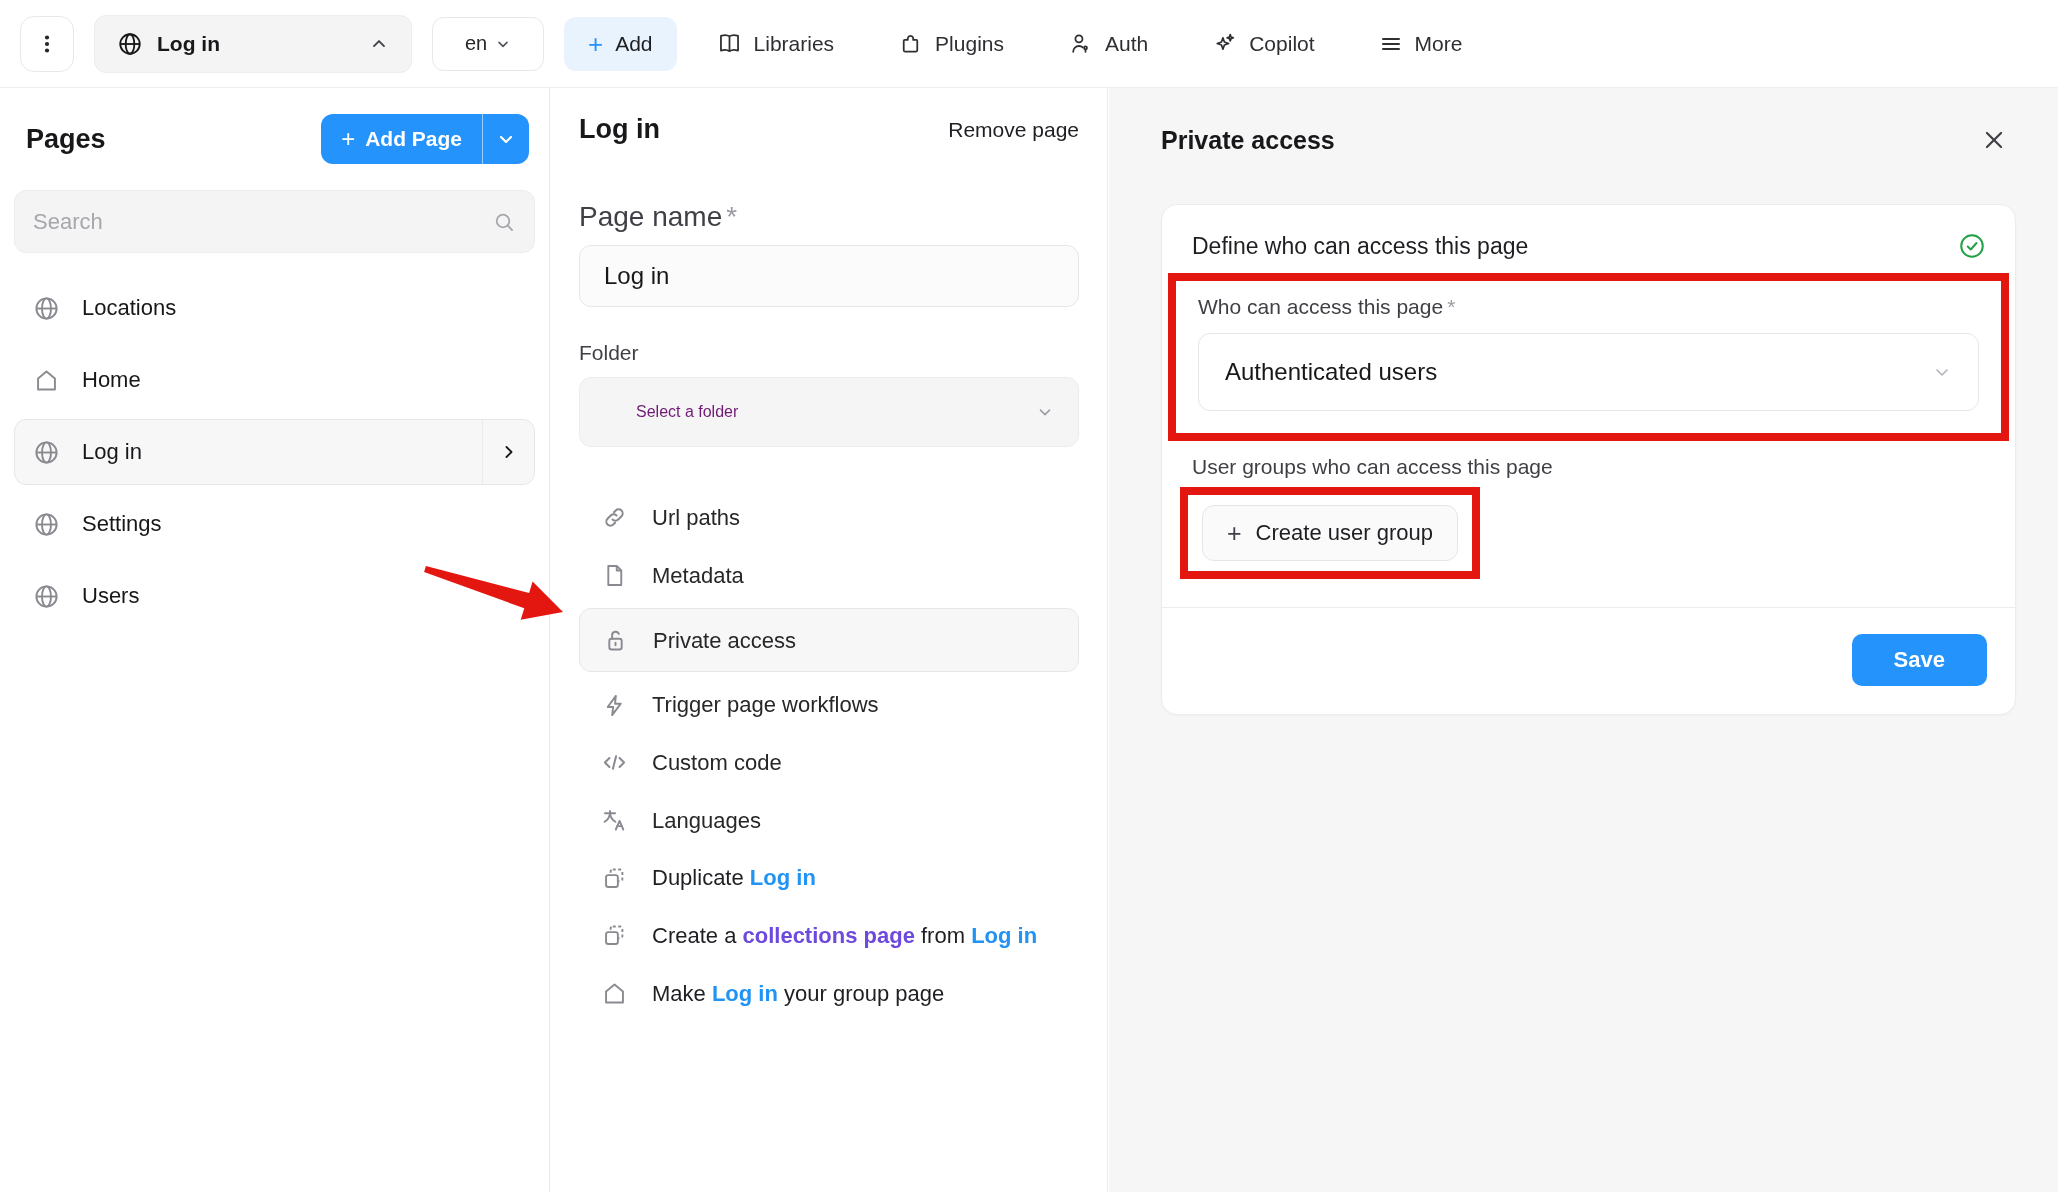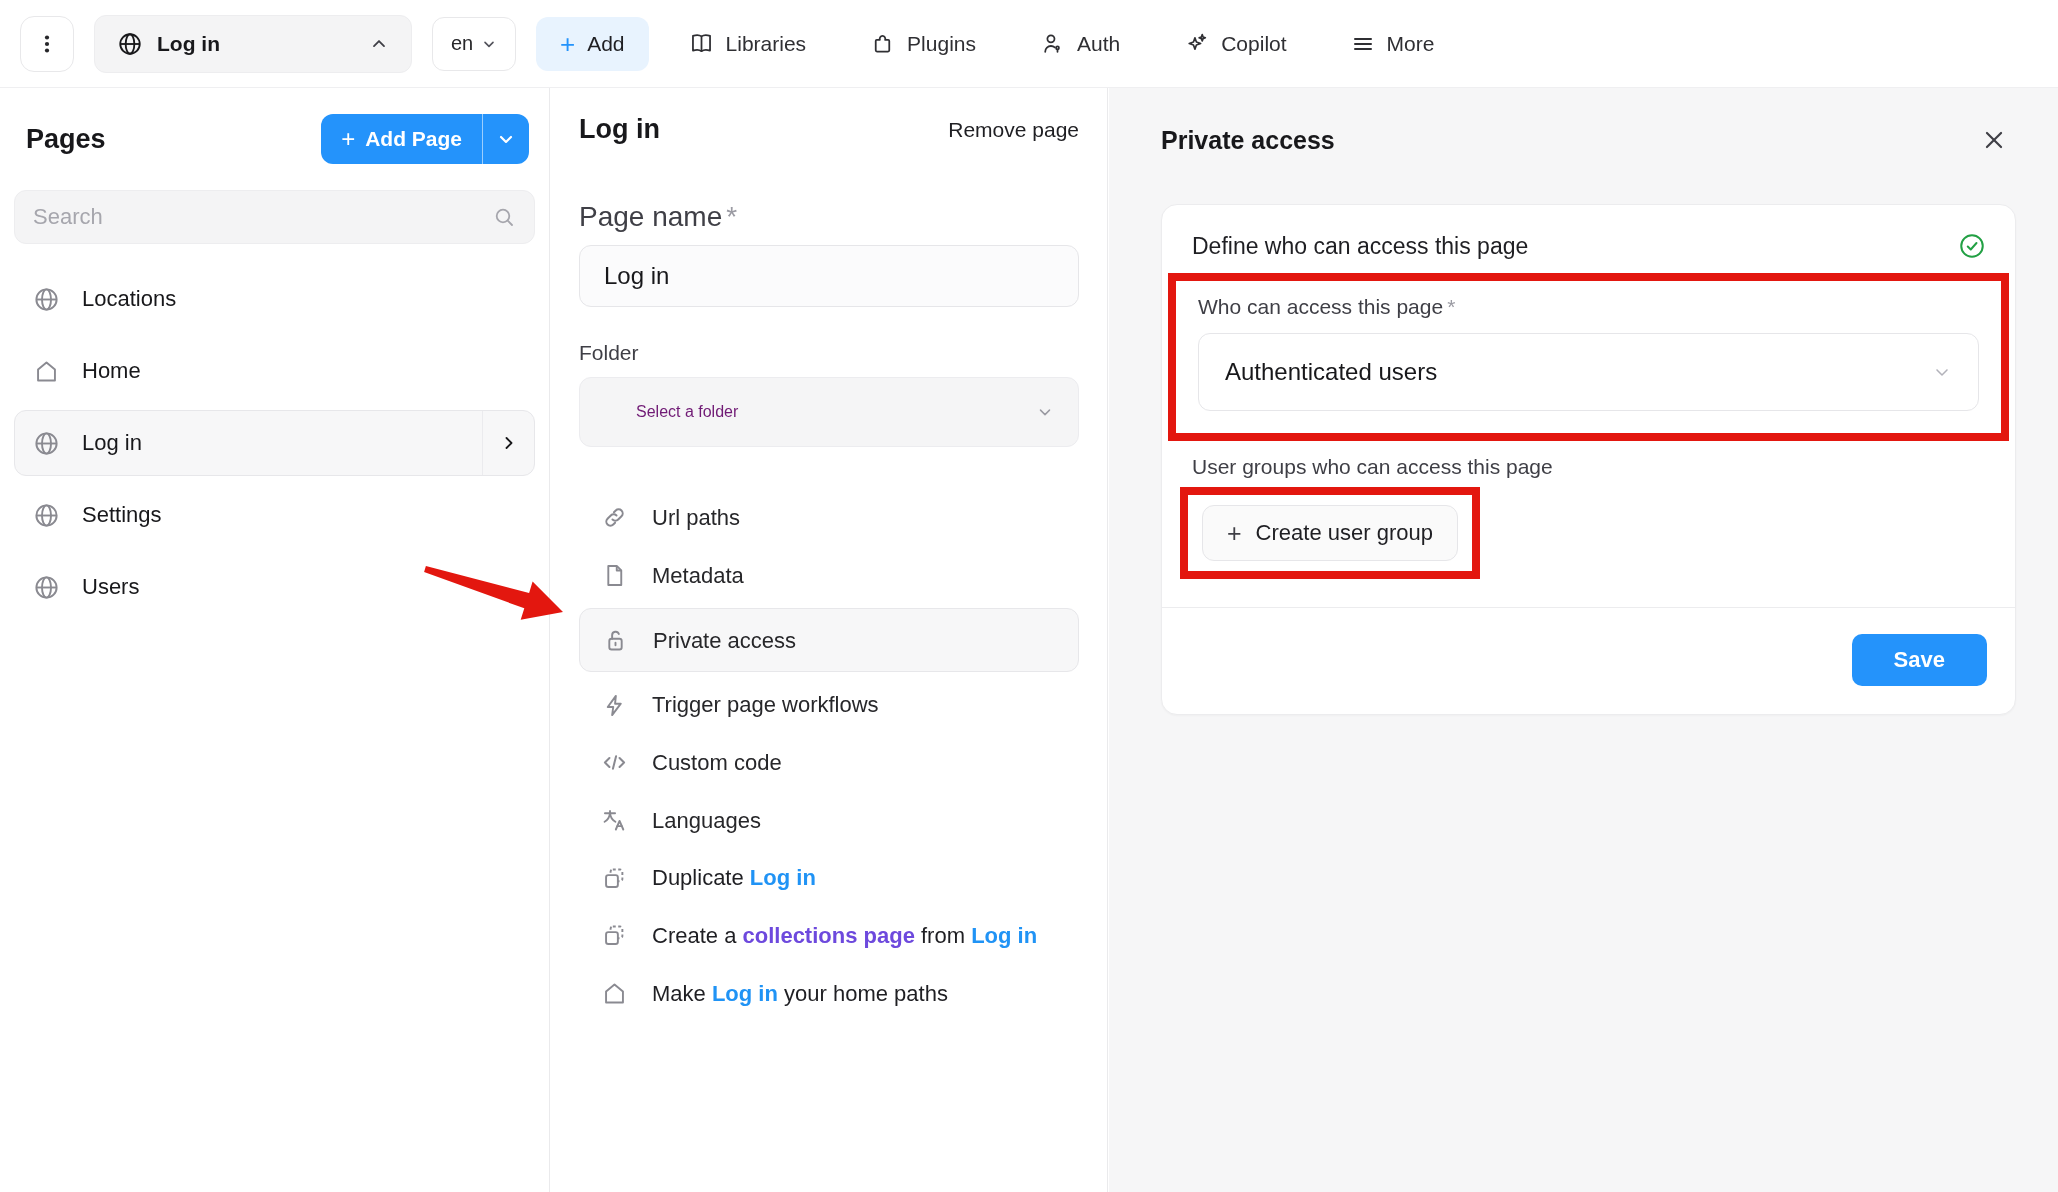--- a/index.html
+++ b/index.html
@@ -9,21 +9,21 @@
 
   
   .topbar { position:absolute; left:0; top:0; width:2058px; height:88px; background:#fff;
             border-bottom:1px solid #efeff1; display:flex; align-items:center; padding:0 20px; }
   .kebab-btn { width:54px; height:56px; border:1px solid #e8e8ea; border-radius:14px; background:#fff;
                display:flex; align-items:center; justify-content:center; }
   .page-dd { margin-left:20px; width:318px; height:58px; background:#f4f4f5; border:1px solid #ededef;
              border-radius:12px; display:flex; align-items:center; padding:0 22px; }
   .page-dd .lbl { font-size:21px; font-weight:700; margin-left:14px; }
   .page-dd .spacer { flex:1; }
-  .lang-dd { margin-left:20px; width:84px; height:54px; background:#fff; border:1px solid #e8e8ea;
+  .lang-dd { margin-left:20px; width:112px; height:54px; background:#fff; border:1px solid #e8e8ea;
              border-radius:12px; display:flex; align-items:center; justify-content:center; gap:8px; }
   .lang-dd .lbl { font-size:20px; color:#27272a; }
   .add-btn { margin-left:20px; height:54px; background:#e8f3fe; border-radius:12px; display:flex;
              align-items:center; padding:0 24px; gap:12px; }
   .add-btn .plus { font-size:26px; color:#2493fb; font-weight:400; line-height:1; }
   .add-btn .lbl { font-size:21px; color:#1f1f23; font-weight:500; }
   .topnav { display:flex; align-items:center; margin-left:40px; gap:64px; }
   .topnav .navitem { display:flex; align-items:center; gap:12px; color:#2f2f33; }
   .topnav .navitem .lbl { font-size:21px; font-weight:500; }
   .icon { display:inline-flex; align-items:center; justify-content:center; }
@@ -31,21 +31,21 @@
   
   .sidebar { position:absolute; left:0; top:88px; width:550px; height:1104px; background:#fff;
              border-right:1px solid #eaeaec; padding:0 14px; }
   .sb-head { margin:26px 6px 0 12px; display:flex; align-items:center; justify-content:space-between; }
   .sb-title { font-size:27px; font-weight:700; }
   .addpage { display:flex; height:50px; border-radius:12px; overflow:hidden; background:#2493fb; color:#fff; }
   .addpage .main { display:flex; align-items:center; gap:10px; padding:0 20px; border-right:1px solid rgba(255,255,255,.55); }
   .addpage .main .plus { font-size:24px; line-height:1; }
   .addpage .main .lbl { font-size:21px; font-weight:700; }
   .addpage .caret { width:46px; display:flex; align-items:center; justify-content:center; }
-  .searchbox { margin:26px 0 0 0; height:54px; background:#f4f4f5; border:1px solid #ededef; border-radius:12px;
+  .searchbox { margin:26px 0 0 0; height:63px; background:#f4f4f5; border:1px solid #ededef; border-radius:12px;
                display:flex; align-items:center; padding:0 18px; }
   .searchbox input { flex:1; border:0; outline:0; background:transparent; font-size:22px; color:#27272a;
                      font-family:inherit; }
   .searchbox input::placeholder { color:#a6a6ad; }
   .sb-list { margin-top:22px; }
   .sb-item { height:66px; margin-bottom:6px; display:flex; align-items:center; gap:22px; padding:0 18px;
              border:1px solid transparent; border-radius:12px; color:#18181b; }
   .sb-item .lbl { font-size:22px; font-weight:500; }
   .sb-item.selected { background:#f7f7f8; border-color:#e7e7ea; padding-right:0; }
   .sb-item .grow { flex:1; }
@@ -400,21 +400,21 @@
         </span>
         <span class="txt wrap"><span>Create a </span><span class="purple">collections page</span><span> from </span><span class="blue">Log in</span></span>
       </div>
 
       <div class="opt plain">
         <span class="icon">
           <svg width="27" height="27" viewBox="0 0 24 24" fill="none" stroke="#8a8a91" stroke-width="1.7" stroke-linejoin="round">
               <path d="M4.5 10.2 L12 4 L19.5 10.2 V20 H4.5 Z"></path>
             </svg>
         </span>
-        <span class="txt"><span>Make </span><span class="blue">Log in</span><span> your home paths</span></span>
+        <span class="txt"><span>Make </span><span class="blue">Log in</span><span> your group page</span></span>
       </div>
     </div>
   </div>
 
   <div class="rightpanel">
     <div class="rp-head">
       <div class="rp-title">Private access</div>
       <div class="rp-close">
         <span class="icon">
           <svg width="26" height="26" viewBox="0 0 24 24" fill="none" stroke="#3f3f46" stroke-width="2" stroke-linecap="round">

